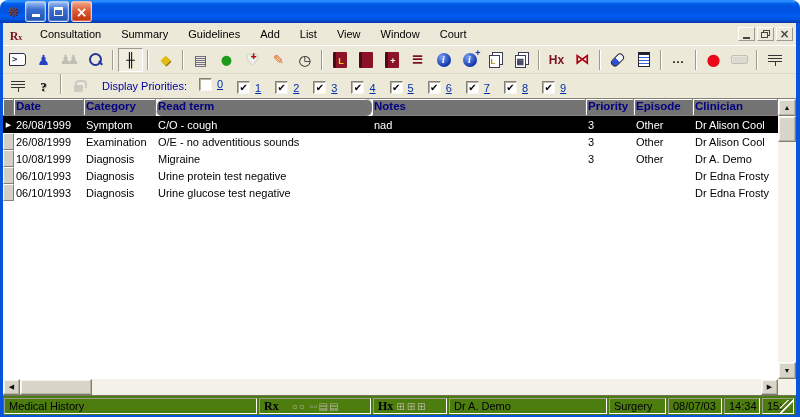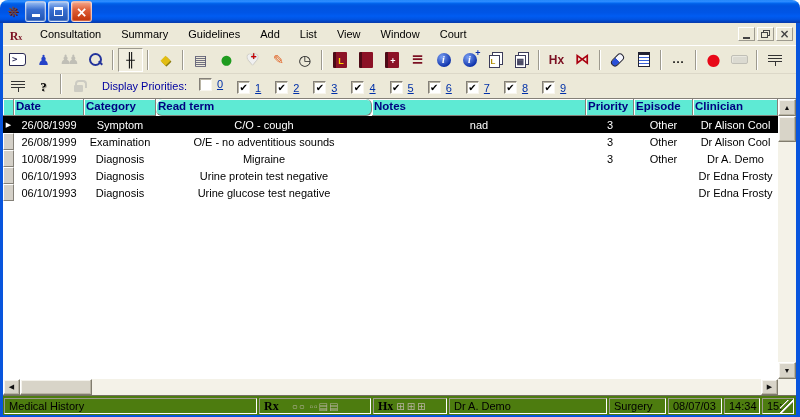--- a/index.html
+++ b/index.html
@@ -115,33 +115,33 @@
   .prio-label { color:#0000a0; margin:0 11px 0 10px; }
   .prio-item { display:inline-flex; align-items:center; margin-right:14px; }
   .cb { width:13px; height:13px; background:#fff; border:1px solid; border-color:#848078 #f8f6ee #f8f6ee #848078;
     box-shadow:inset 1px 1px 0 #b8b4a4; display:flex; align-items:center; justify-content:center;
     font-size:10px; line-height:1; color:#000; }
   .cb-label { margin-left:5px; color:#0030a8; text-decoration:underline; }
 
   
   .grid { position:relative; flex:1; min-height:0; background:#fff; border-top:1px solid #848078; overflow:hidden; }
   .thead { display:flex; height:17px; margin-right:18px; }
-  .hcell { background:#5eead4; border-right:1px solid #848078; border-bottom:1px solid #848078;
+  .hcell { background:#737373; border-right:1px solid #848078; border-bottom:1px solid #848078;
     box-shadow:inset 1px 1px 0 #fff; color:#000080; font-weight:bold; font-size:11.5px;
     padding:1px 2px; white-space:nowrap; overflow:hidden; }
   .gut-h { width:11px; flex:0 0 11px; padding:0; }
   .c0 { width:70px; flex:0 0 70px; } .c1 { width:72px; flex:0 0 72px; } .c2 { width:216px; flex:0 0 216px;border-radius:6px; }
   .c3 { width:214px; flex:0 0 214px; } .c4 { width:48px; flex:0 0 48px; } .c5 { width:59px; flex:0 0 59px; }
   .c6 { flex:1; min-width:0; }
   .tbody { margin-right:18px; }
   .trow { display:flex; height:17px; align-items:center; }
   .gut { width:11px; flex:0 0 11px; height:17px; background:#d4d0c8; border:1px solid;
     border-color:#fff #848078 #848078 #fff; display:flex; align-items:center; justify-content:center;
     font-size:7px; line-height:1; }
-  .tcell { padding:0 2px; white-space:nowrap; overflow:hidden;text-align:center; }
+  .tcell { padding:0 2px; white-space:nowrap; overflow:hidden; }
   .trow.sel { background:#000; color:#fff; }
   .trow.sel .gut { background:#000; border-color:#000; color:#fff; }
 
   
   .vscroll { position:absolute; top:0; right:0; bottom:16px; width:18px; background:#f4f2e8;
     display:flex; flex-direction:column; }
   .hscroll { position:absolute; left:0; right:18px; bottom:0; height:16px; background:#f4f2e8; display:flex; }
   .corner { position:absolute; right:0; bottom:0; width:18px; height:16px; background:#f4f2e8; }
   .sb { background:#d8d4c8; border:1px solid; border-color:#fff #807c6e #807c6e #fff;
     box-shadow:inset -1px -1px 0 #b8b4a4, inset 1px 1px 0 #f4f2ec;

